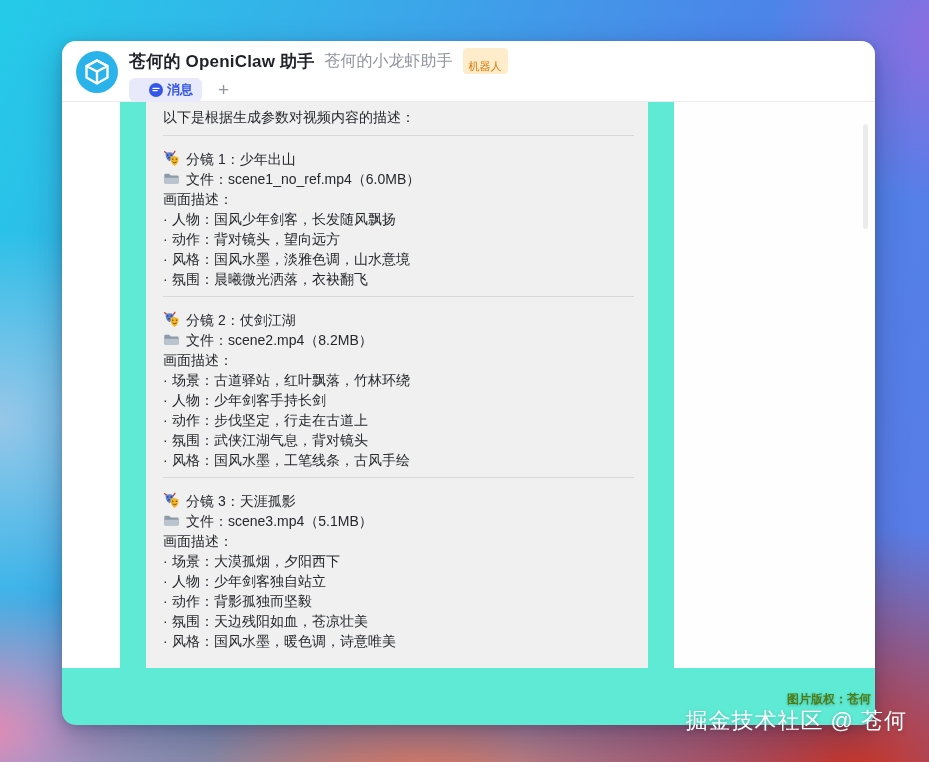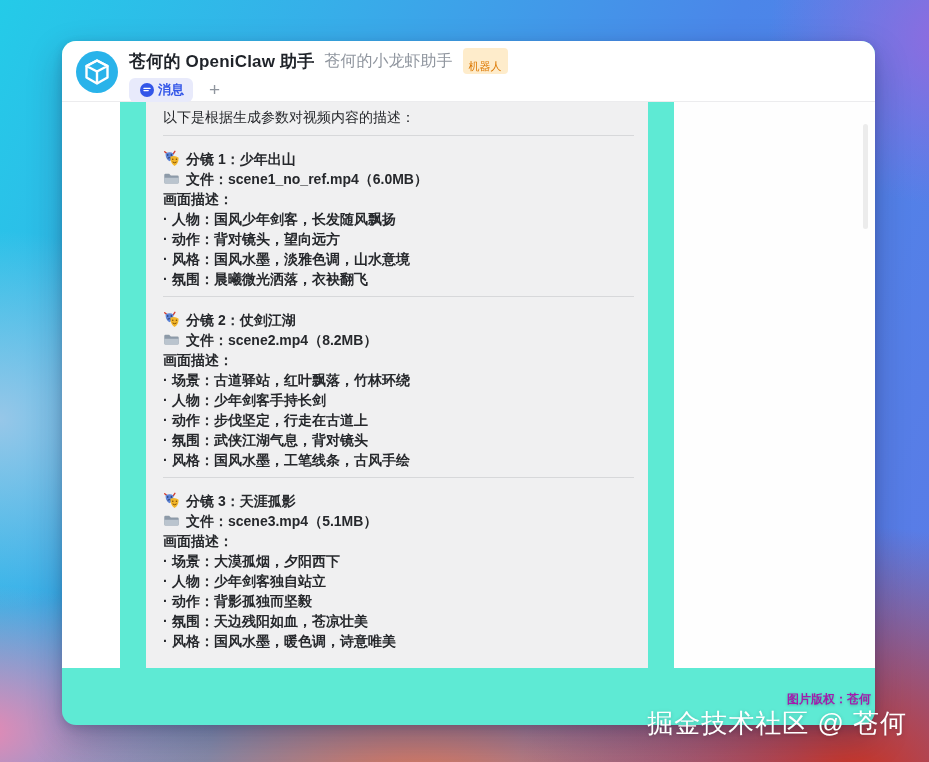--- a/index.html
+++ b/index.html
@@ -28,44 +28,44 @@
             border-bottom:1px solid #ececee; display:flex; }
   .avatar { width:42px; height:42px; flex:0 0 42px; margin-top:1px; }
   .head-right { margin-left:11px; min-width:0; }
   .title-row { display:flex; align-items:center; height:22px; }
   .bot-title { font-size:17px; font-weight:bold; color:#1f2329; letter-spacing:.2px; }
   .bot-subtitle { font-size:16px; color:#8f959e; margin-left:10px; }
   .bot-badge { font-size:11px; color:#dc7802; background:#feeccb; border-radius:4px;
                padding:12px 6px 2px; margin-left:10px; line-height:12px; }
   .tab-row { display:flex; align-items:center; margin-top:6px; }
   .tab-pill { display:inline-flex; align-items:center; background:#e8eafb; border-radius:6px;
-              padding:3px 9px 3px 11px; cursor:pointer;justify-content:flex-end; }
+              padding:3px 9px 3px 20px; cursor:pointer;justify-content:flex-end; }
   .tab-pill .tab-label { font-size:13px; color:#3356e8; font-weight:bold; margin-left:4px; }
   .tab-add { font-size:19px; color:#8f959e; margin-left:16px; line-height:18px; cursor:pointer; }
 
   
   .content { display:flex; height:566px;gap:26px; }
   .gutter { flex:0 0 58px; background:#fff; }
   .bubble { flex:0 0 502px; background:#f0f0f1; padding:5px 14px 0 17px;
             font-size:14px; line-height:20px; color:#26282c; overflow:hidden; }
   .rest { flex:1; background:#fefefe; position:relative; }
   .scroll-thumb { position:absolute; right:7px; top:22px; width:5px; height:105px;
                   border-radius:3px; background:#ececec; }
 
   .line { height:20px; white-space:nowrap; overflow:hidden; }
   .divider { border-top:1px solid #d7d8da; margin-top:7px; }
-  .scene { margin-top:13px;font-weight:bold; }
+  .scene { margin-top:13px; }
   .after-intro { margin-top:8px; }
   .emoji { display:inline-block; width:17px; height:17px; vertical-align:-3px; margin-right:6px; }
   .bullet .dot { display:inline-block; width:9px; color:#26282c; }
 
   
   .wm-small { position:absolute; right:58px; top:691px; font-size:12px; font-weight:bold;
-              color:#a21caf; text-shadow:0 1px 3px rgba(0,0,0,.25); }
-  .wm-large { position:absolute; right:22px; top:706px; font-size:26px; font-weight:500;
+              color:#4d7c0f; text-shadow:0 1px 3px rgba(0,0,0,.25); }
+  .wm-large { position:absolute; right:22px; top:706px; font-size:22px; font-weight:500;
               color:#fff; letter-spacing:1px; text-shadow:0 1px 4px rgba(0,0,0,.2); }
 </style>
 </head>
 <body>
 
 <div class="window">
 
   <div class="header">
     <div class="avatar">
       <svg viewBox="0 0 42 42" width="42" height="42">

